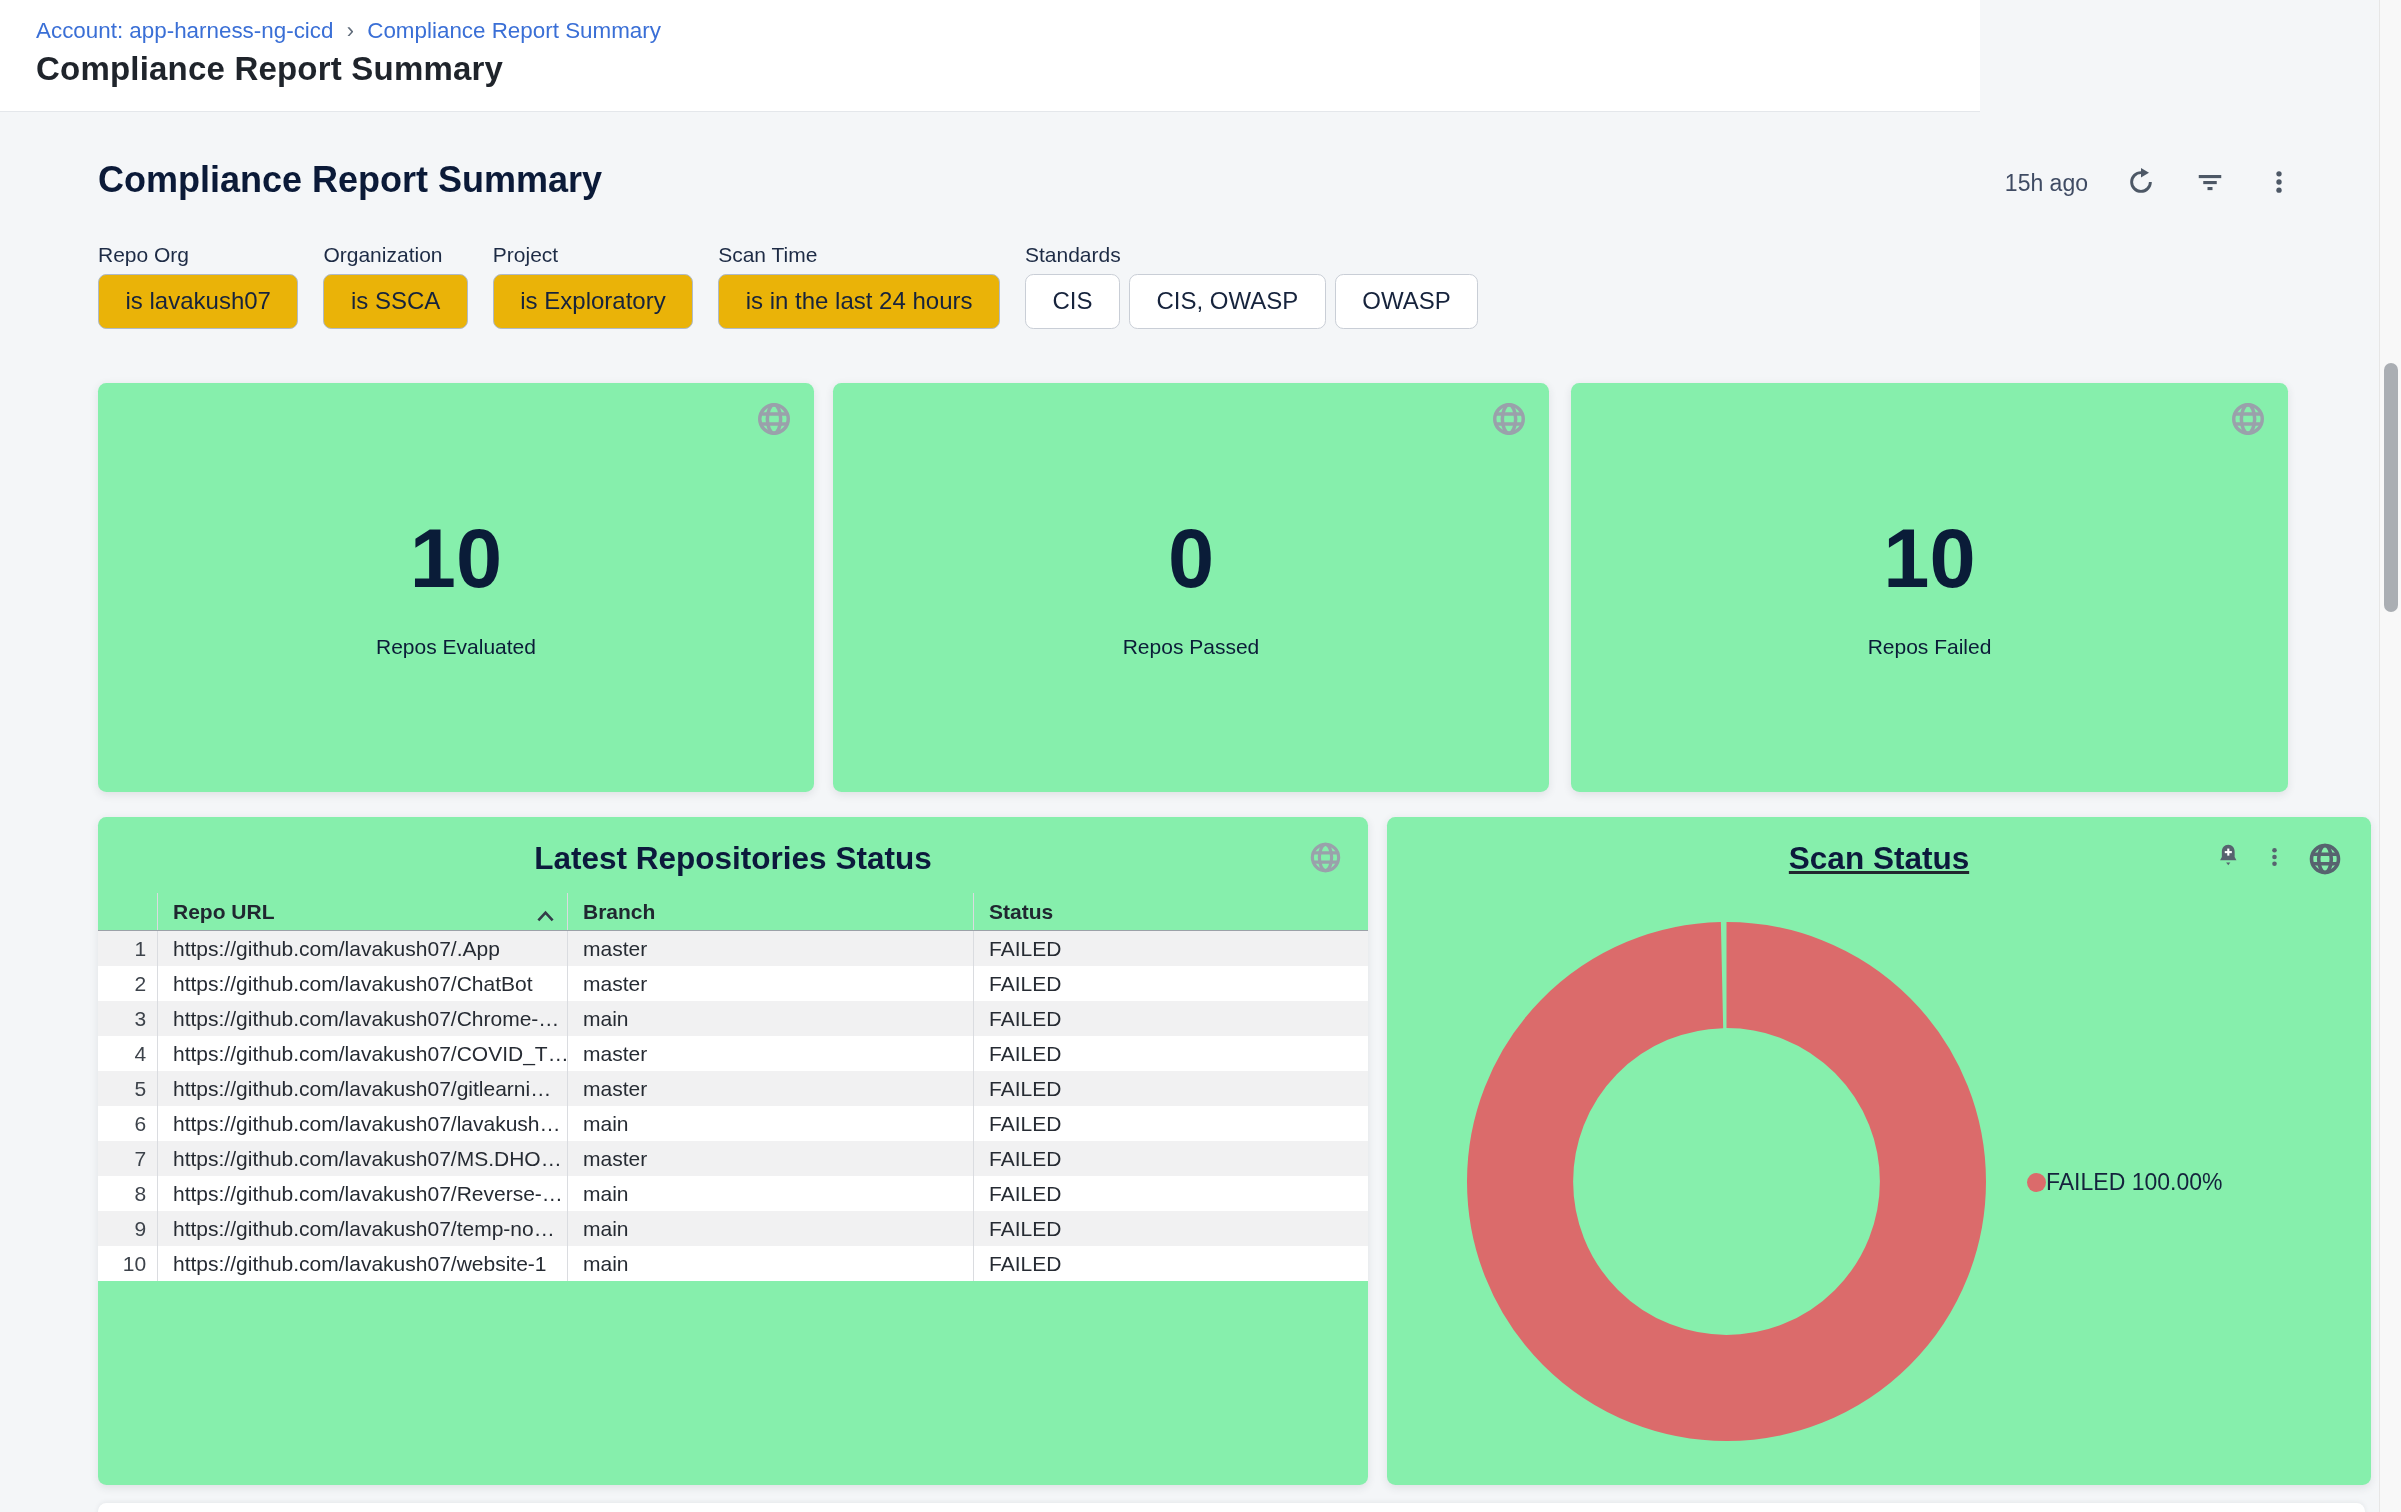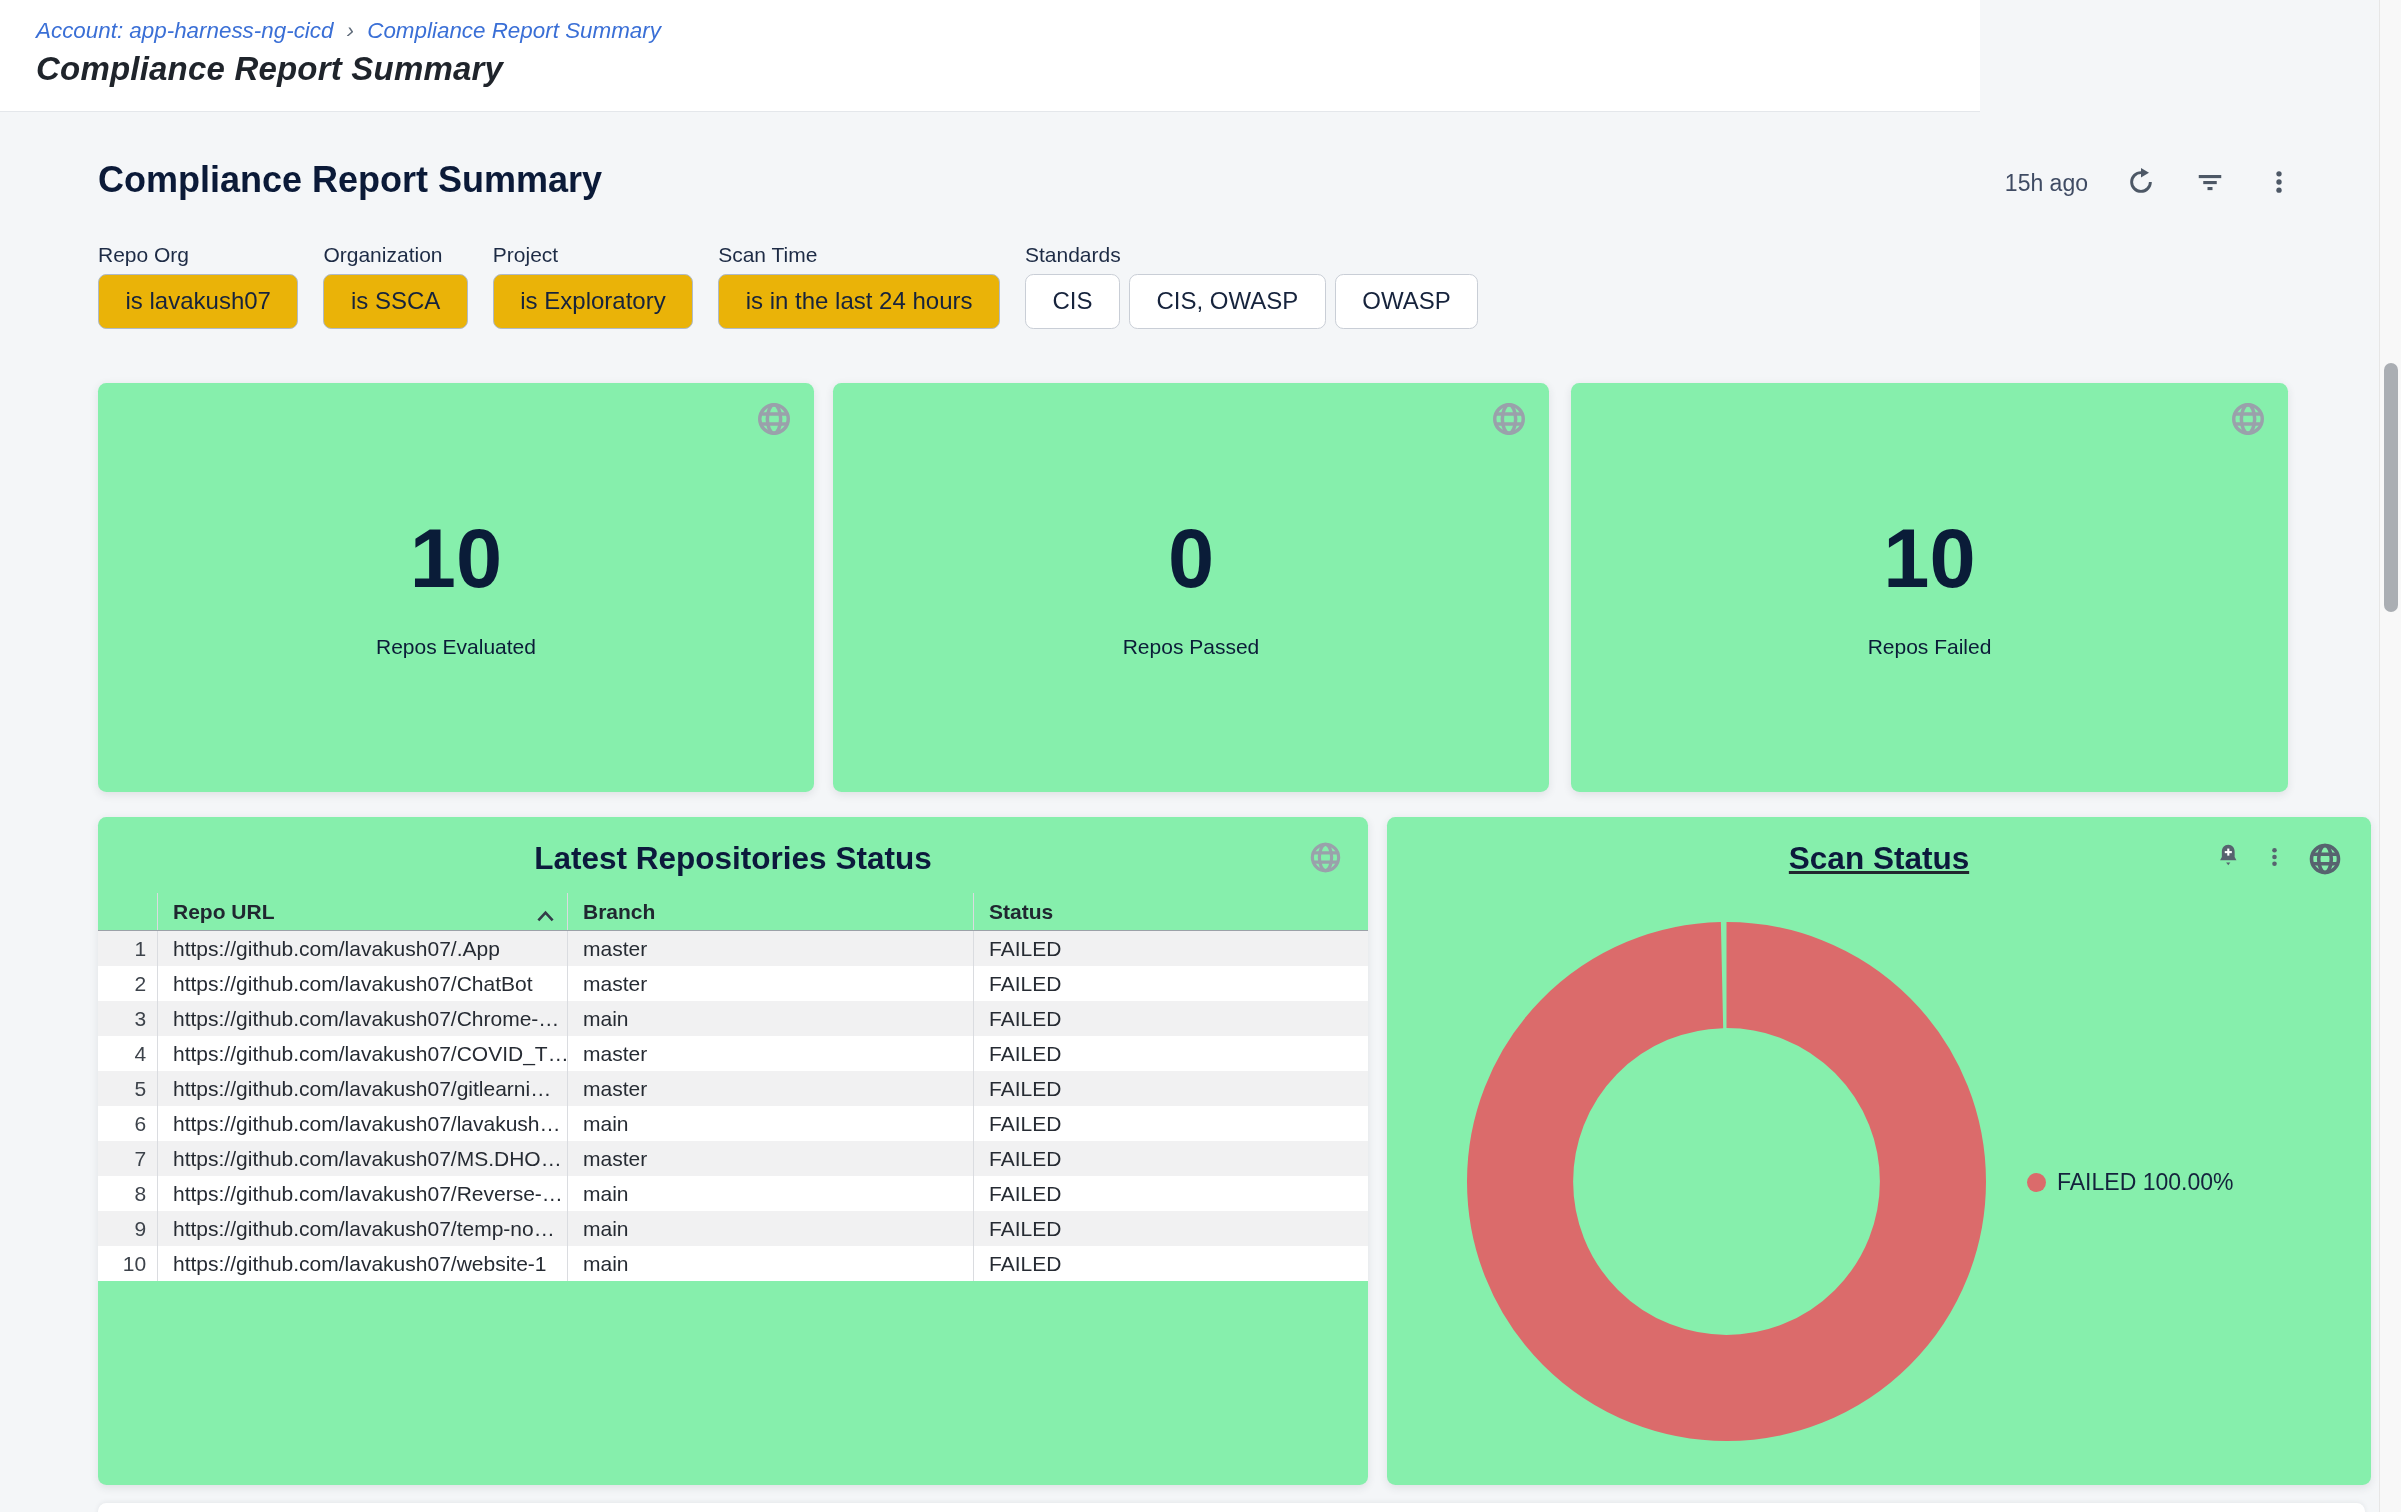--- a/index.html
+++ b/index.html
@@ -7,21 +7,21 @@
   body {
     font-family:"Liberation Sans", sans-serif;
     background:#f4f6f8;
     position:relative;
     color:#22272f;
   }
 
   
   .top-header {
     position:absolute; left:0; top:0; width:1980px; height:112px;
-    background:#ffffff; border-bottom:1.7px solid #e4e7eb;font-style:italic;
+    background:#ffffff; border-bottom:1.7px solid #e4e7eb;
   }
   .breadcrumb {
     position:absolute; left:36px; top:18px;
     font-size:22.4px; display:flex; align-items:center; gap:13.3px;
   }
   .breadcrumb a { color:#3a6fd6; text-decoration:none; cursor:pointer; }
   .crumb-sep { color:#5f6b7a; font-size:21.6px; }
   .page-title {
     position:absolute; left:36px; top:50px;
     font-size:33px; font-weight:bold; color:#1f242b; letter-spacing:0.2px;
@@ -91,21 +91,21 @@
   .tc.cbranch, .tc.cstatus { border-left:1.7px solid #dadce0; }
   .sort-caret { position:absolute; right:11.6px; top:10px; }
 
   
   .scan-card { left:1387px; top:817px; width:984px; height:668px;text-decoration:underline; }
   .scan-icons {
     position:absolute; top:25px; right:28px;
     display:flex; align-items:center; gap:21.6px;
   }
   .donut-wrap { position:absolute; left:80px; top:105px; width:519px; height:519px; }
-  .legend { position:absolute; left:640px; top:352px; display:flex; align-items:center; gap:11px; cursor:pointer; }
+  .legend { position:absolute; left:640px; top:352px; display:flex; align-items:center; gap:0; cursor:pointer; }
   .legend-dot { width:19px; height:19px; border-radius:50%; background:#DB6B6B; }
   .legend-label { font-size:23px; color:#14223c; }
 
   
   .bottom-strip {
     position:absolute; left:98px; top:1503px; width:2267px; height:21.6px;
     background:#ffffff; border-radius:8.3px 8.3px 0 0;
     box-shadow:0 -0.8px 5px rgba(40,45,60,0.08);
   }
 

